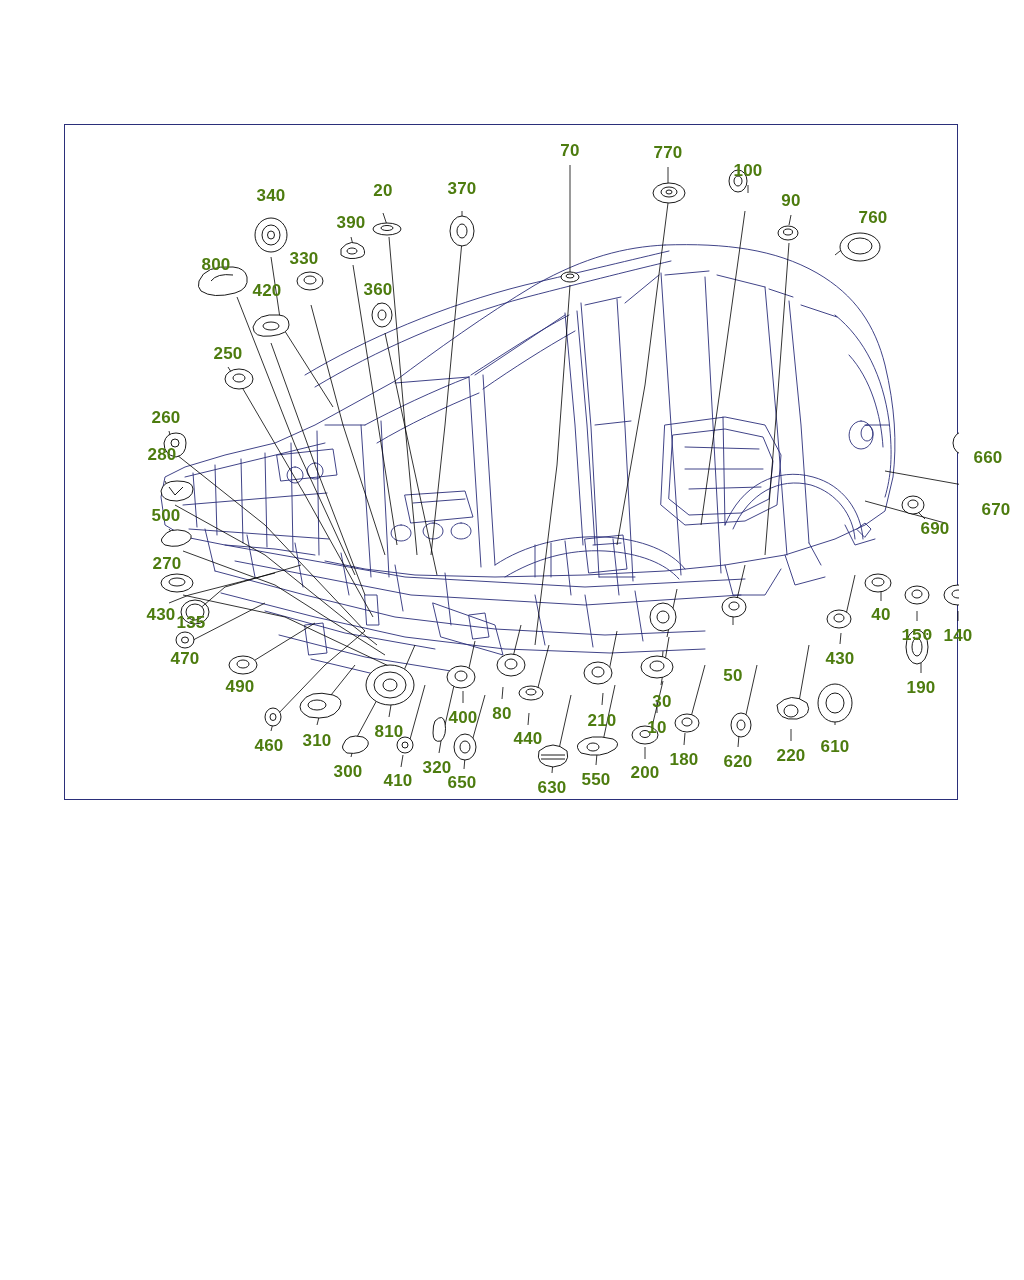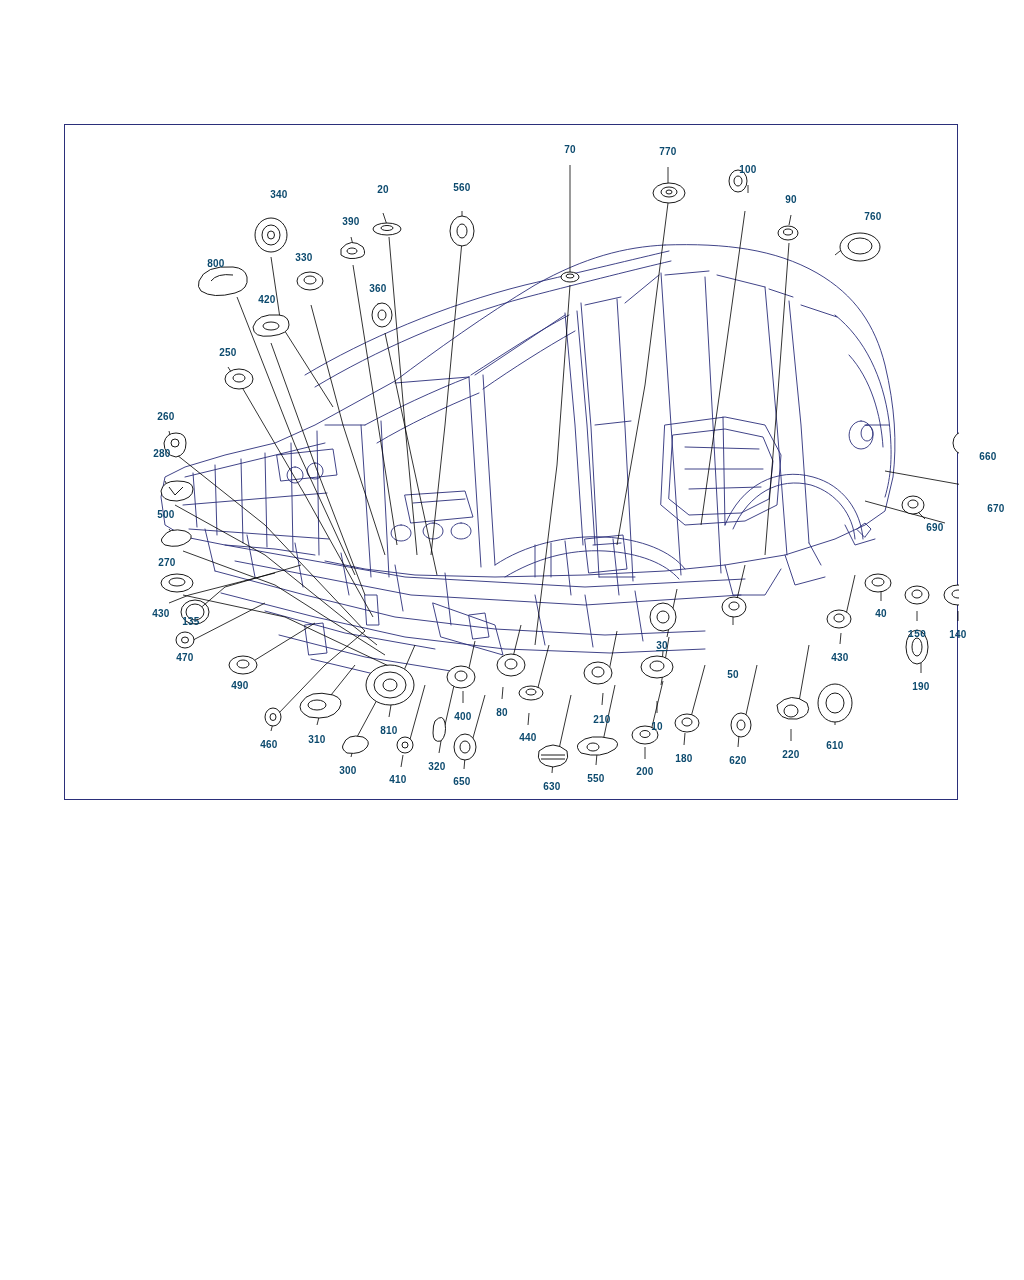--- a/index.html
+++ b/index.html
@@ -27,23 +27,23 @@
   #art-layer {
     position: absolute;
     left: 0;
     top: 0;
     width: 894px;
     height: 676px;
     pointer-events: none;
   }
   .callout {
     position: absolute;
-    font-size: 10px;
+    font-size: 17px;
     font-weight: bold;
-    color: #0c4a6e;
+    color: #4d7c0f;
     letter-spacing: 0.2px;
     white-space: nowrap;
     transform: translate(-50%, -50%);
     line-height: 1;
   }
 </style>
 </head>
 <body>
 
 <div id="diagram-frame">
@@ -410,33 +410,33 @@
 
       <ellipse cx="908" cy="362" rx="10" ry="14"></ellipse>
       <ellipse cx="908" cy="362" rx="4" ry="6"></ellipse>
 
       <ellipse cx="900" cy="318" rx="12" ry="12"></ellipse>
       <ellipse cx="900" cy="318" rx="5" ry="5"></ellipse>
     </g>
   </svg>
 
   <div id="callout-layer">
-      <div class="callout" style="left: 214px; top: 70px;">340</div>
+      <div class="callout" style="left: 206px; top: 70px;">340</div>
       <div class="callout" style="left: 318px; top: 65px;">20</div>
-      <div class="callout" style="left: 397px; top: 63px;">560</div>
+      <div class="callout" style="left: 397px; top: 63px;">370</div>
       <div class="callout" style="left: 505px; top: 25px;">70</div>
       <div class="callout" style="left: 603px; top: 27px;">770</div>
       <div class="callout" style="left: 683px; top: 45px;">100</div>
       <div class="callout" style="left: 726px; top: 75px;">90</div>
       <div class="callout" style="left: 808px; top: 92px;">760</div>
       <div class="callout" style="left: 286px; top: 97px;">390</div>
       <div class="callout" style="left: 239px; top: 133px;">330</div>
       <div class="callout" style="left: 151px; top: 139px;">800</div>
       <div class="callout" style="left: 313px; top: 164px;">360</div>
-      <div class="callout" style="left: 202px; top: 175px; text-align: right;">420</div>
+      <div class="callout" style="left: 202px; top: 165px; text-align: right;">420</div>
       <div class="callout" style="left: 163px; top: 228px;">250</div>
       <div class="callout" style="left: 101px; top: 292px;">260</div>
       <div class="callout" style="left: 97px; top: 329px;">280</div>
       <div class="callout" style="left: 101px; top: 390px;">500</div>
       <div class="callout" style="left: 102px; top: 438px;">270</div>
       <div class="callout" style="left: 96px; top: 489px;">430</div>
       <div class="callout" style="left: 126px; top: 497px;">135</div>
       <div class="callout" style="left: 120px; top: 533px;">470</div>
       <div class="callout" style="left: 175px; top: 561px;">490</div>
       <div class="callout" style="left: 204px; top: 620px;">460</div>
@@ -448,21 +448,21 @@
       <div class="callout" style="left: 398px; top: 592px;">400</div>
       <div class="callout" style="left: 397px; top: 657px;">650</div>
       <div class="callout" style="left: 437px; top: 588px;">80</div>
       <div class="callout" style="left: 463px; top: 613px;">440</div>
       <div class="callout" style="left: 487px; top: 662px;">630</div>
       <div class="callout" style="left: 531px; top: 654px;">550</div>
       <div class="callout" style="left: 537px; top: 595px;">210</div>
       <div class="callout" style="left: 580px; top: 647px;">200</div>
       <div class="callout" style="left: 592px; top: 602px;">10</div>
       <div class="callout" style="left: 619px; top: 634px;">180</div>
-      <div class="callout" style="left: 597px; top: 521px; text-decoration: underline;">30</div>
+      <div class="callout" style="left: 597px; top: 576px;">30</div>
       <div class="callout" style="left: 673px; top: 636px;">620</div>
       <div class="callout" style="left: 668px; top: 514px; margin-top: 36px;">50</div>
       <div class="callout" style="left: 726px; top: 630px;">220</div>
       <div class="callout" style="left: 770px; top: 621px;">610</div>
       <div class="callout" style="left: 775px; top: 533px;">430</div>
       <div class="callout" style="left: 816px; top: 489px; text-align: center;">40</div>
       <div class="callout" style="left: 852px; top: 510px; font-family: Liberation Mono, monospace;">150</div>
       <div class="callout" style="left: 893px; top: 510px;">140</div>
       <div class="callout" style="left: 856px; top: 562px;">190</div>
       <div class="callout" style="left: 870px; top: 403px;">690</div>

